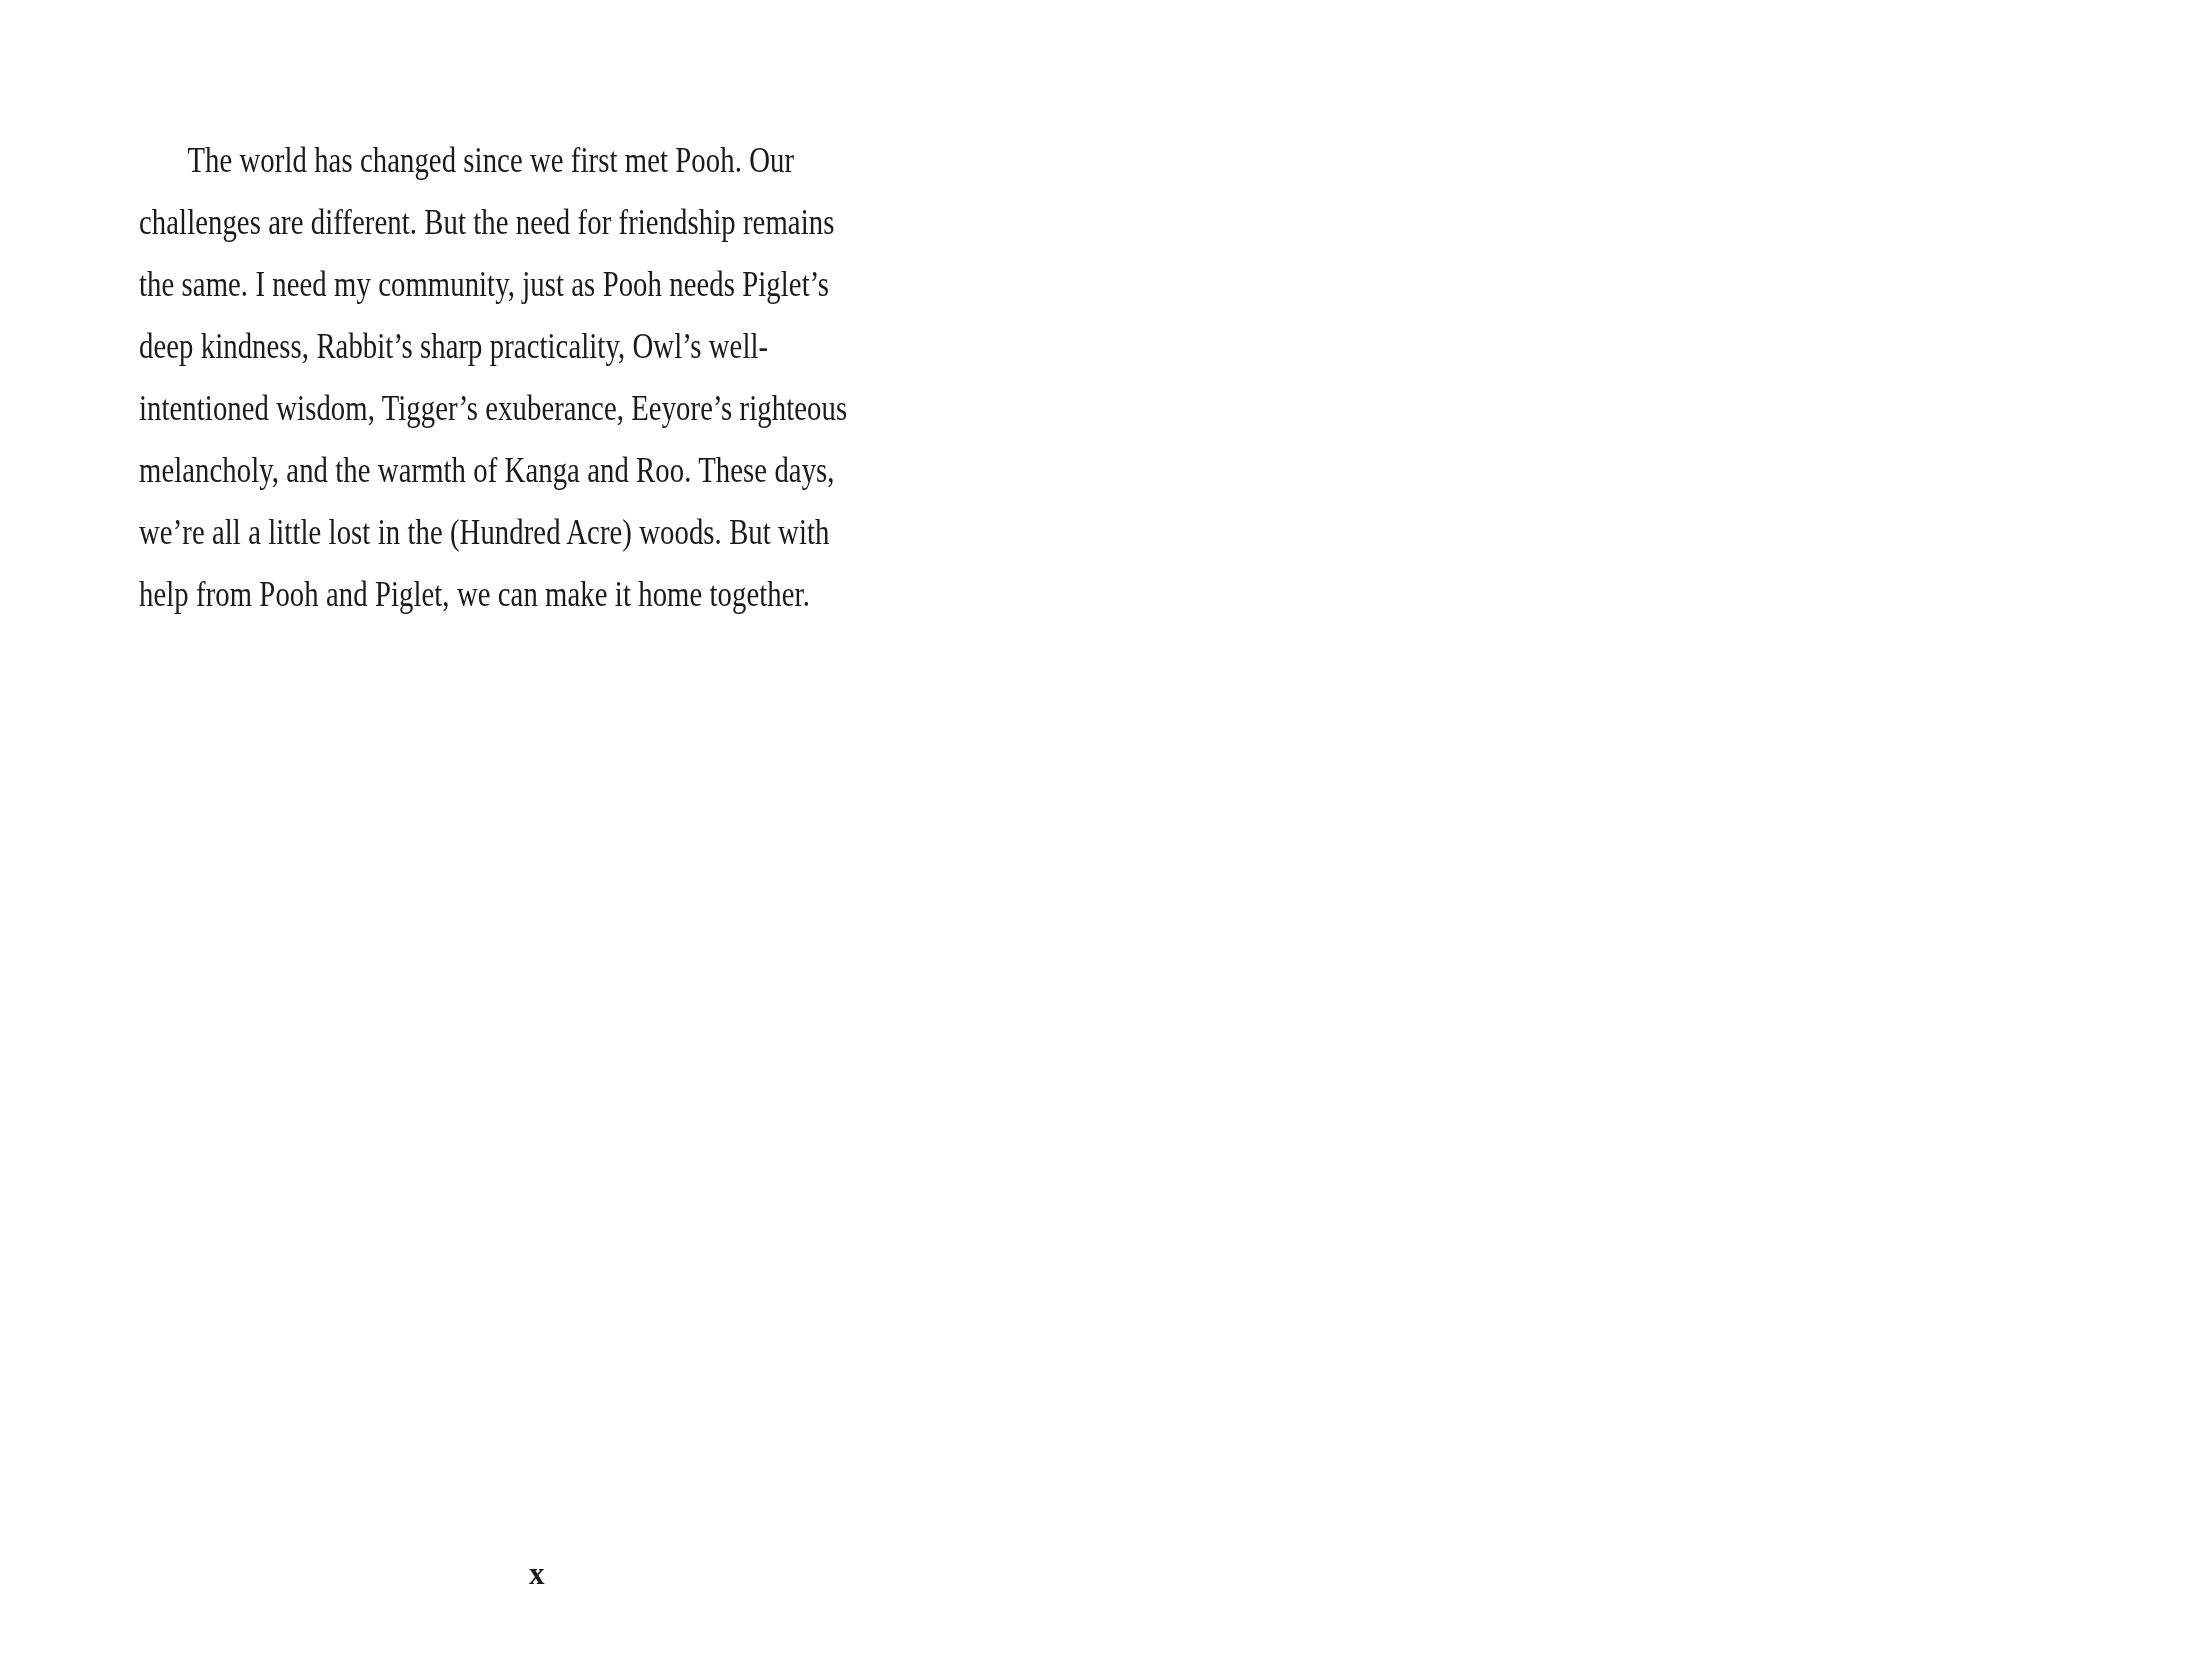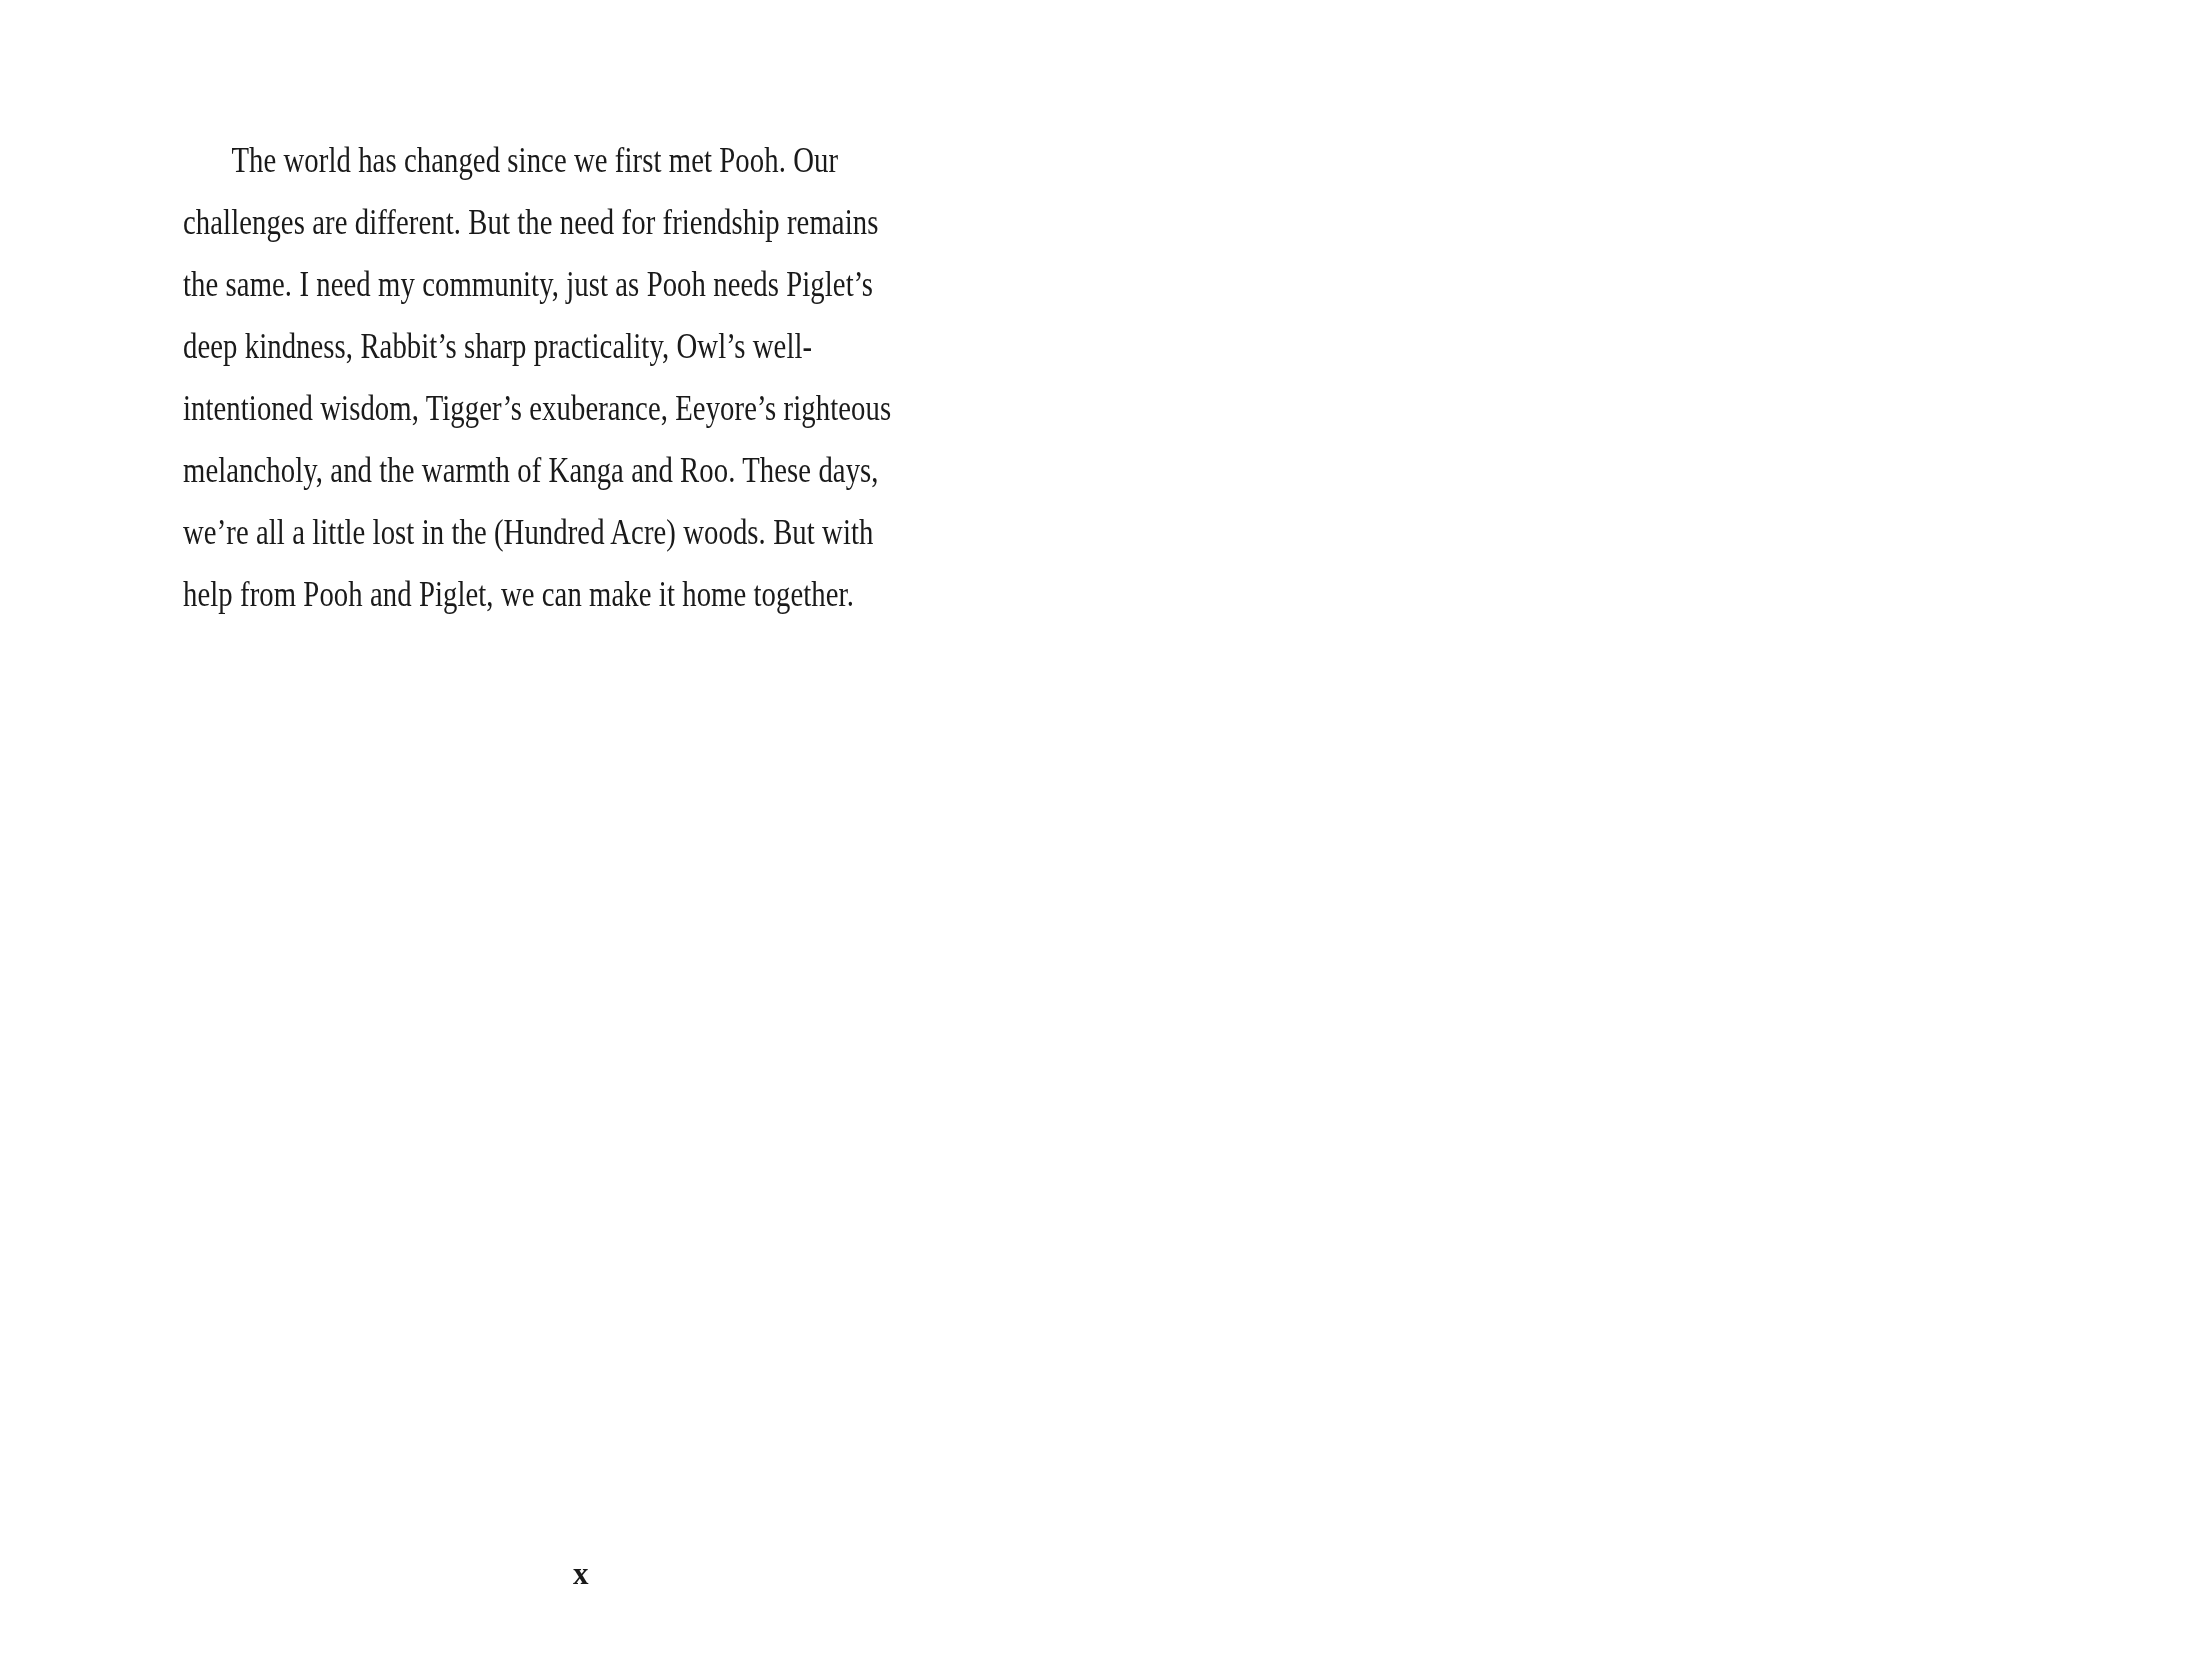--- a/index.html
+++ b/index.html
@@ -12,21 +12,20 @@
     width: 2205px;
     height: 1658px;
     font-family: "Liberation Serif", "DejaVu Serif", serif;
     color: #1a1a1a;
     overflow: hidden;
   }
   .page {
     position: absolute;
     top: 0;
     height: 100%;
-    margin-left: 44px;
   }
   .page-left  { left: 0;      width: 1102px; }
   .page-right { left: 1102px; width: 1103px; }
 
   
   .body-paragraph {
     position: absolute;
     left: 139px;
     top: 130px;
     width: 985px;

